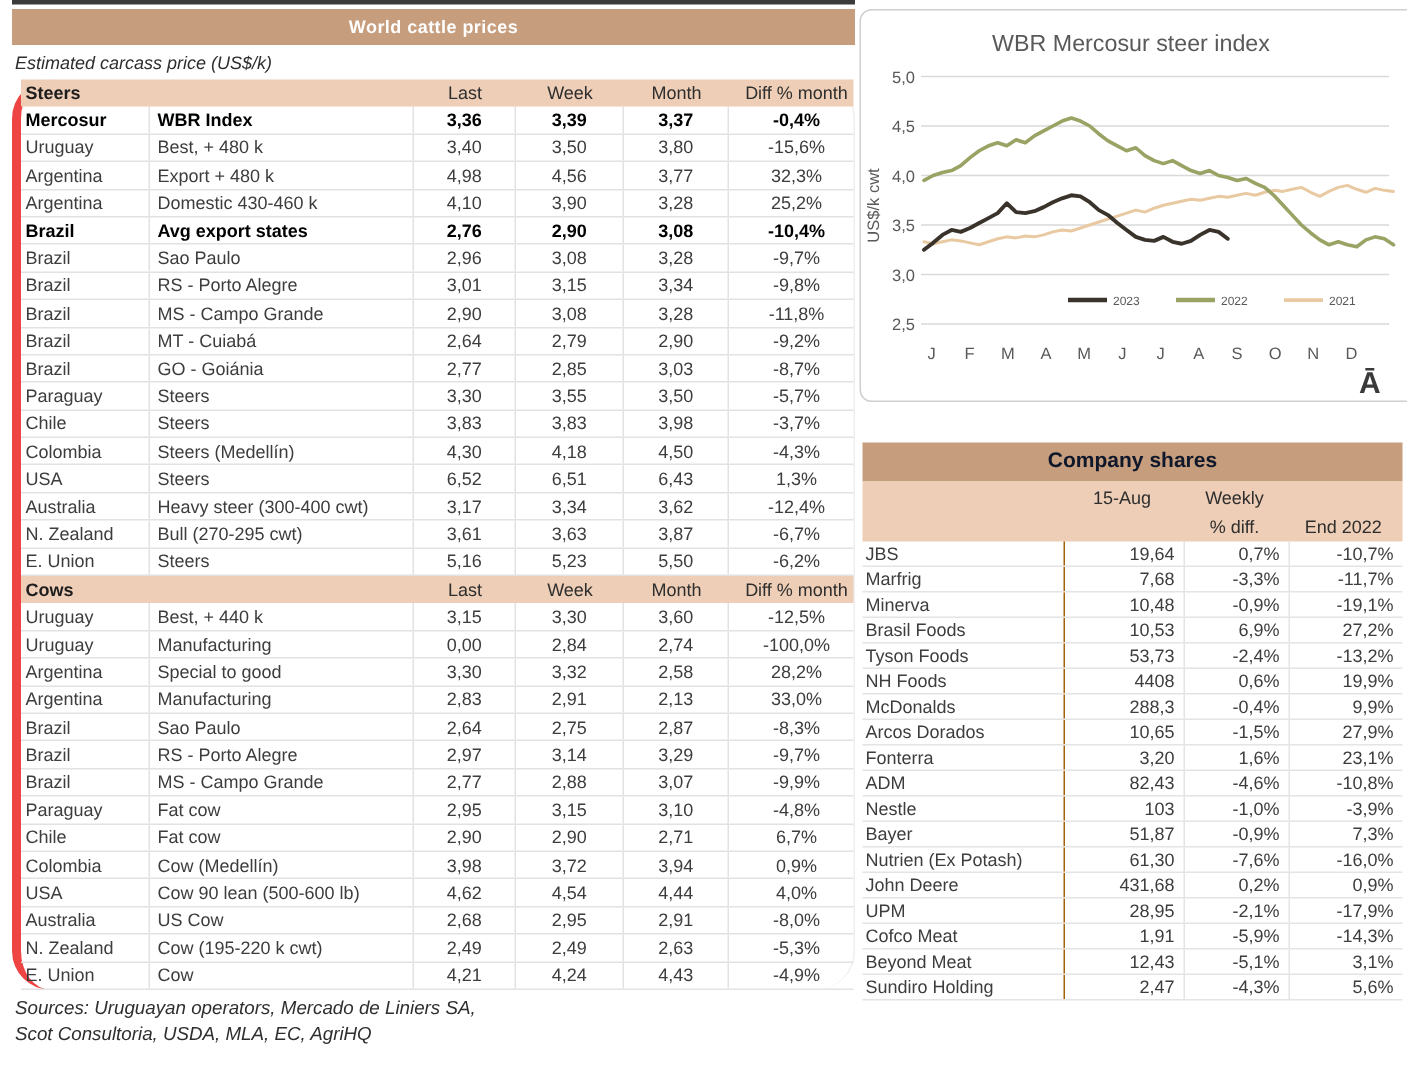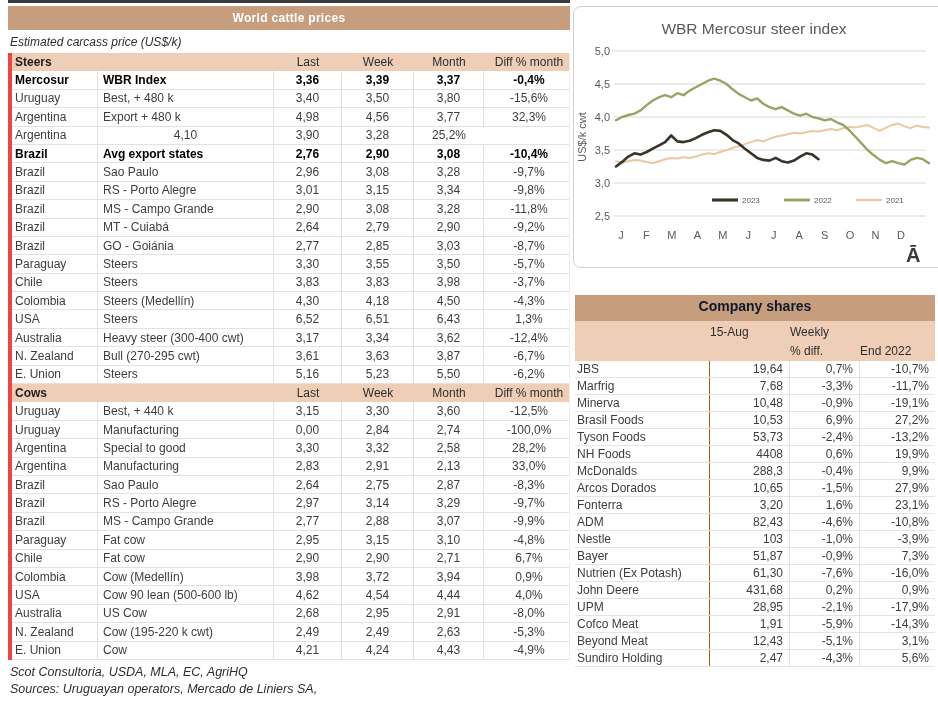--- a/index.html
+++ b/index.html
@@ -19,37 +19,37 @@
   .price-row > div { height:100%; display:flex; align-items:center; overflow:hidden; white-space:nowrap; }
   .price-row .c-country { padding-left:3px; border-right:1px solid #e2e2e2; }
   .price-row .c-desc { padding-left:5px; border-right:1px solid #e2e2e2; }
   .price-row .c-num { justify-content:center; border-right:1px solid #e2e2e2; }
   .price-row .c-num:last-child { border-right:none; }
   .section-band { background:#eeceb6; border-bottom:none; font-size:12px; }
   .section-band .c-name { font-weight:bold; color:#1d1d1d; padding-left:3px; grid-column:span 2; }
   .section-band .c-h { justify-content:center; color:#2e2e2e; }
   .section-band .c-h.diff { justify-content:center; }
   .bold-row { font-weight:bold; color:#000000; }
-  #price-table { border-left:4px solid #ef4444; border-right:1px solid #eee; }
+  #price-table { border-left:6px solid #ef4444; border-right:1px solid #eee;border-radius:26px; }
 
   .sources { position:absolute; left:10px; top:664px; font-style:italic;
     font-size:12.5px; color:#2e2e2e; line-height:17px; }
 
   
   #chart-card { position:absolute; left:573px; top:6px; width:393px; height:262px;
     border:1px solid #cfcfcf; border-radius:8px; background:#fff; }
 
   
   #company-panel { position:absolute; left:575px; top:295px; width:360px; }
   .company-band-title { height:26px; background:#c69d7d; color:#0f172a; font-weight:bold;
     font-size:14px; text-align:center; line-height:22px; }
   .company-header { display:grid; grid-template-columns:135px 80px 70px 75px;
     background:#eeceb6; height:40px; font-size:12px; color:#2e2e2e; }
   .company-header .hcell { display:flex; flex-direction:column; justify-content:space-between;
-    align-items:flex-start; padding:3px 4px 2px 0; line-height:16px; }
+    align-items:center; padding:3px 4px 2px 0; line-height:16px; }
   .company-row { display:grid; grid-template-columns:135px 80px 70px 75px; height:17px;
     align-items:center; font-size:12px; border-bottom:1px solid #e4e4e4; }
   .company-row .c-name { padding-left:2px; border-right:1px solid #a16207; height:100%;
     display:flex; align-items:center; white-space:nowrap; overflow:hidden; }
   .company-row .c-val { text-align:right; padding-right:6px; border-right:1px solid #e4e4e4; height:100%;
     display:flex; align-items:center; justify-content:flex-end; }
   .company-row .c-val:last-child { border-right:none; }
 </style>
 </head>
 <body>
@@ -87,20 +87,21 @@
         <div class="price-row">
           <div class="c-country">Argentina</div>
           <div class="c-desc">Export + 480 k</div>
           <div class="c-num">4,98</div>
           <div class="c-num">4,56</div>
           <div class="c-num">3,77</div>
           <div class="c-num">32,3%</div>
         </div>
         <div class="price-row">
           <div class="c-country">Argentina</div>
+          <div class="c-desc">Domestic 430-460 k</div>
           <div class="c-num">4,10</div>
           <div class="c-num">3,90</div>
           <div class="c-num">3,28</div>
           <div class="c-num">25,2%</div>
         </div>
         <div class="price-row bold-row">
           <div class="c-country">Brazil</div>
           <div class="c-desc">Avg export states</div>
           <div class="c-num">2,76</div>
           <div class="c-num">2,90</div>
@@ -319,22 +320,22 @@
           <div class="c-desc">Cow</div>
           <div class="c-num">4,21</div>
           <div class="c-num">4,24</div>
           <div class="c-num">4,43</div>
           <div class="c-num">-4,9%</div>
         </div>
       </div>
   </div>
 
   <div class="sources">
+    <div>Sources: Uruguayan operators, Mercado de Liniers SA,</div>
     <div>Scot Consultoria, USDA, MLA, EC, AgriHQ</div>
-    <div>Sources: Uruguayan operators, Mercado de Liniers SA,</div>
   </div>
 
   <div id="chart-card">
     <svg id="chart-svg" width="361" height="262" viewBox="0 0 361 262">
         <text x="180" y="27" text-anchor="middle" font-size="15.5" fill="#595959" font-family="&quot;Liberation Sans&quot;, sans-serif">WBR Mercosur steer index</text>
         <line x1="40" y1="44" x2="352" y2="44" stroke="#d9d9d9" stroke-width="1"></line>
         <text x="36" y="48" text-anchor="end" font-size="11" fill="#595959" font-family="&quot;Liberation Sans&quot;, sans-serif">5,0</text>
         <line x1="40" y1="77" x2="352" y2="77" stroke="#d9d9d9" stroke-width="1"></line>
         <text x="36" y="81" text-anchor="end" font-size="11" fill="#595959" font-family="&quot;Liberation Sans&quot;, sans-serif">4,5</text>
         <line x1="40" y1="110" x2="352" y2="110" stroke="#d9d9d9" stroke-width="1"></line>

